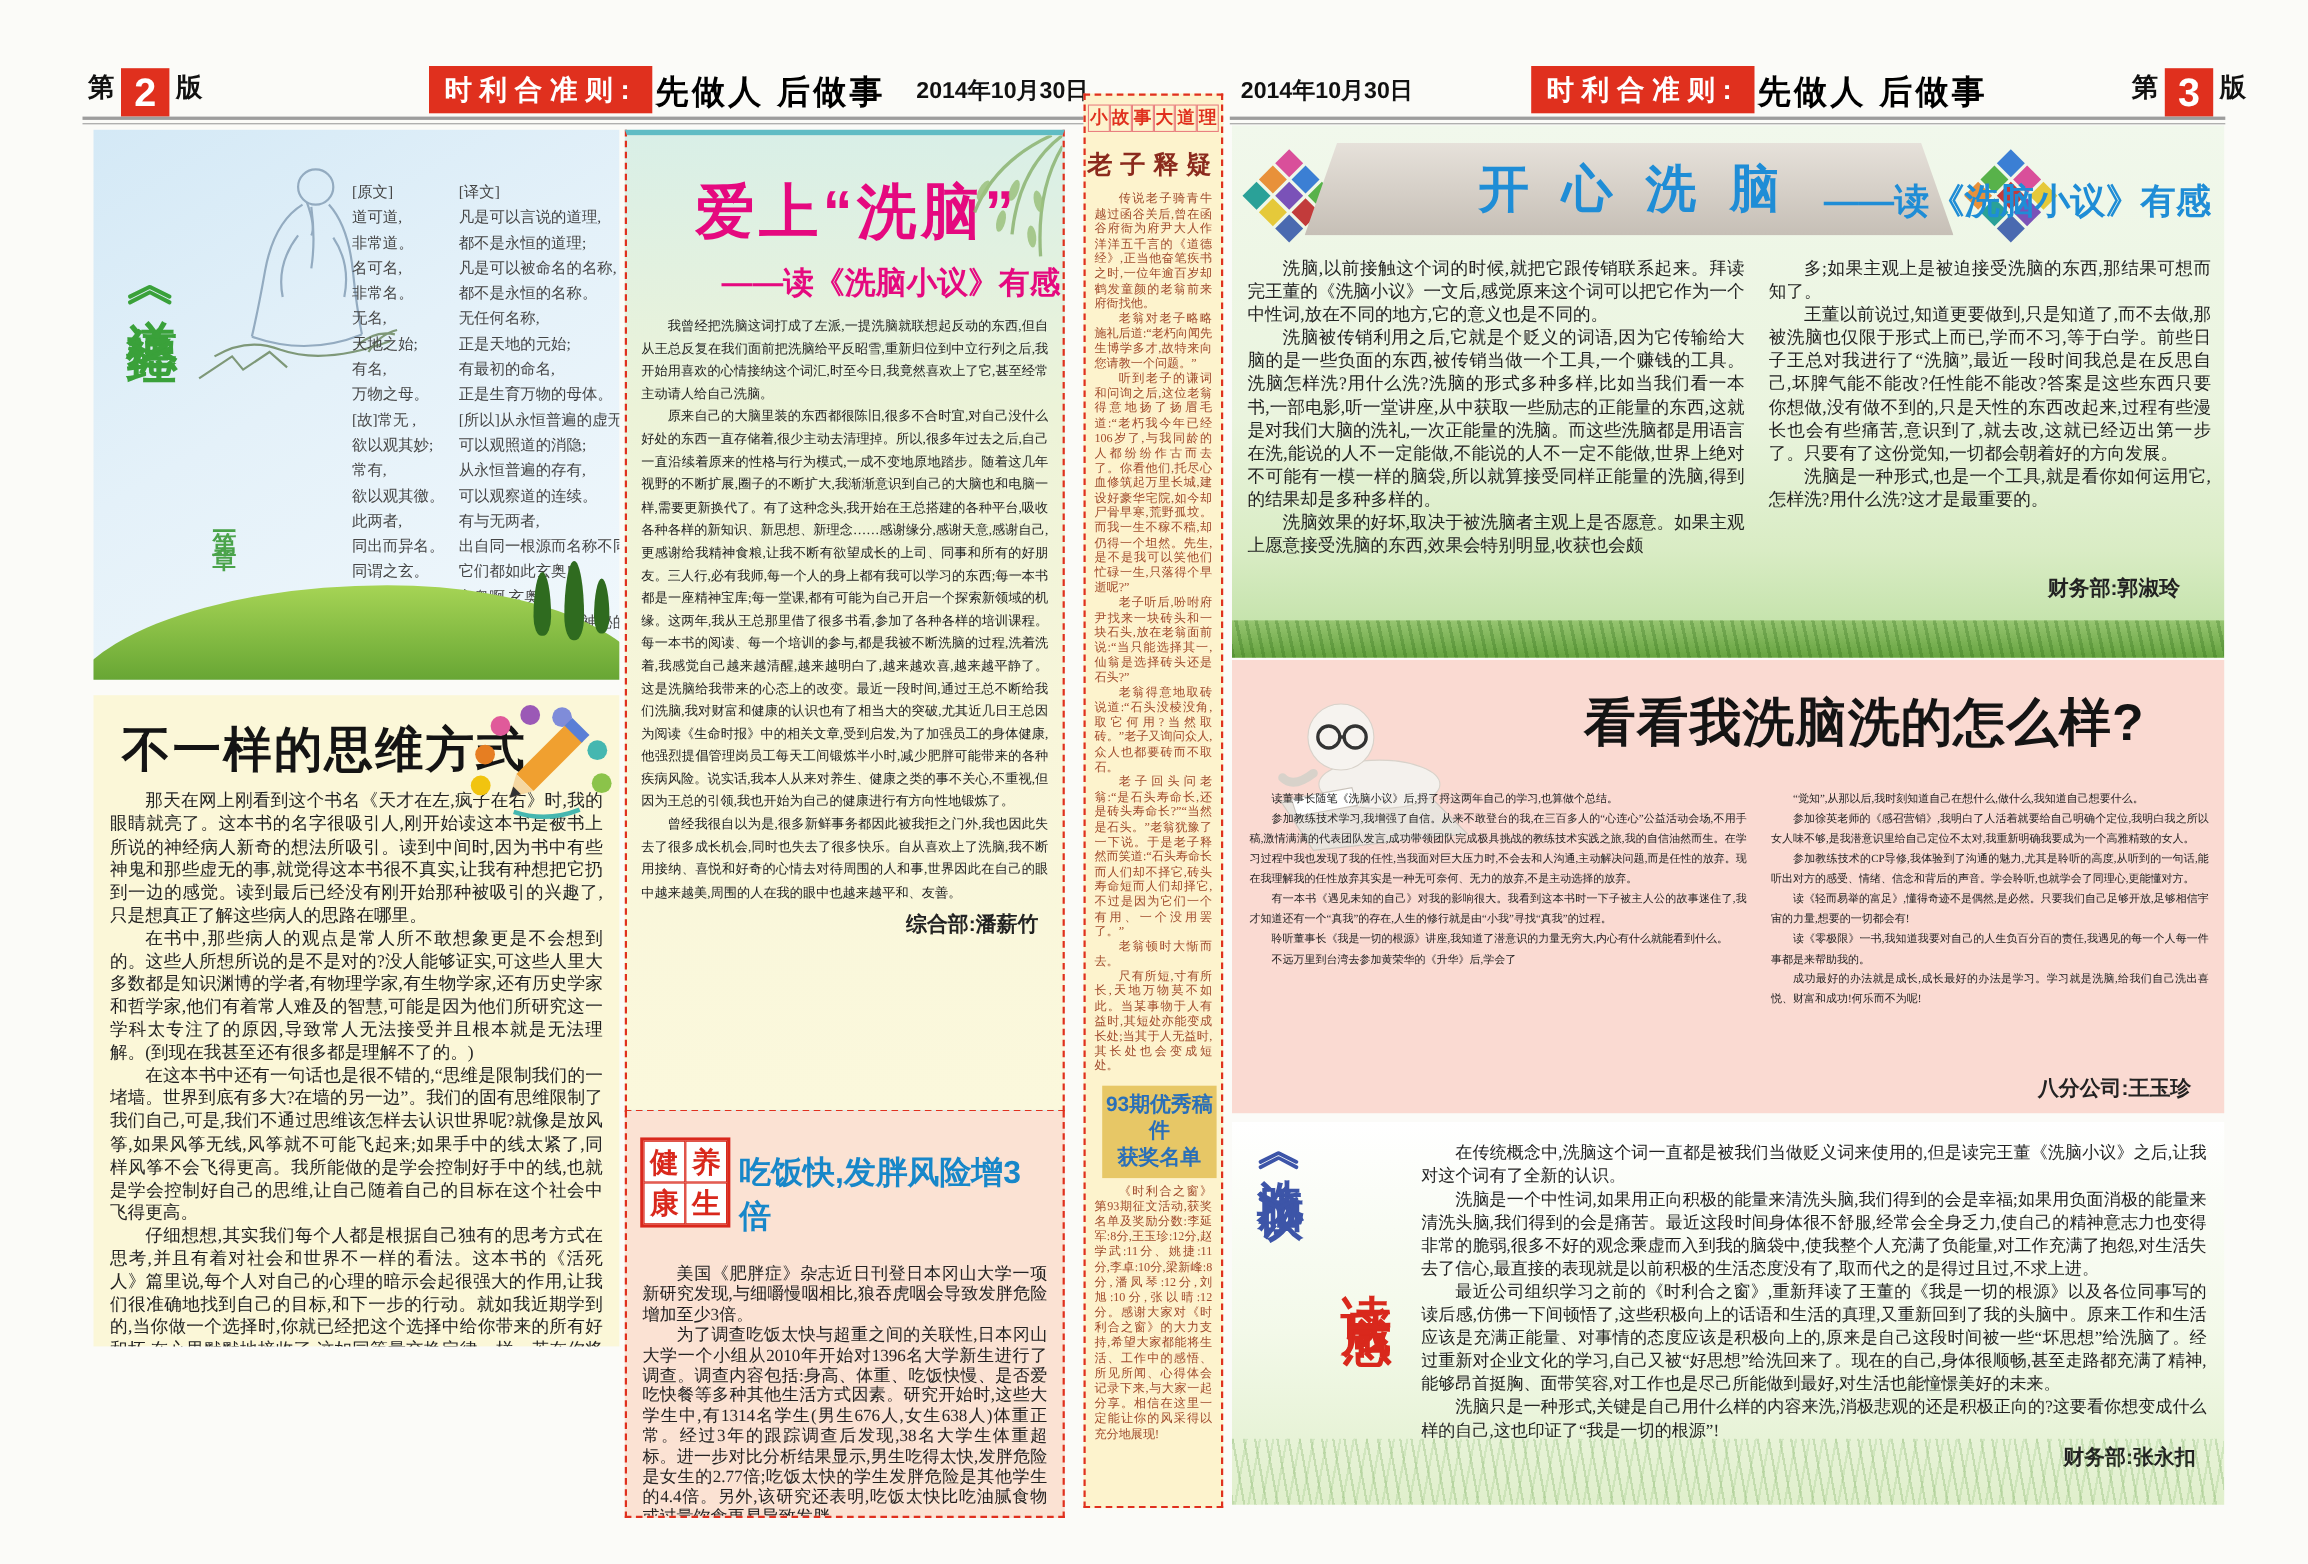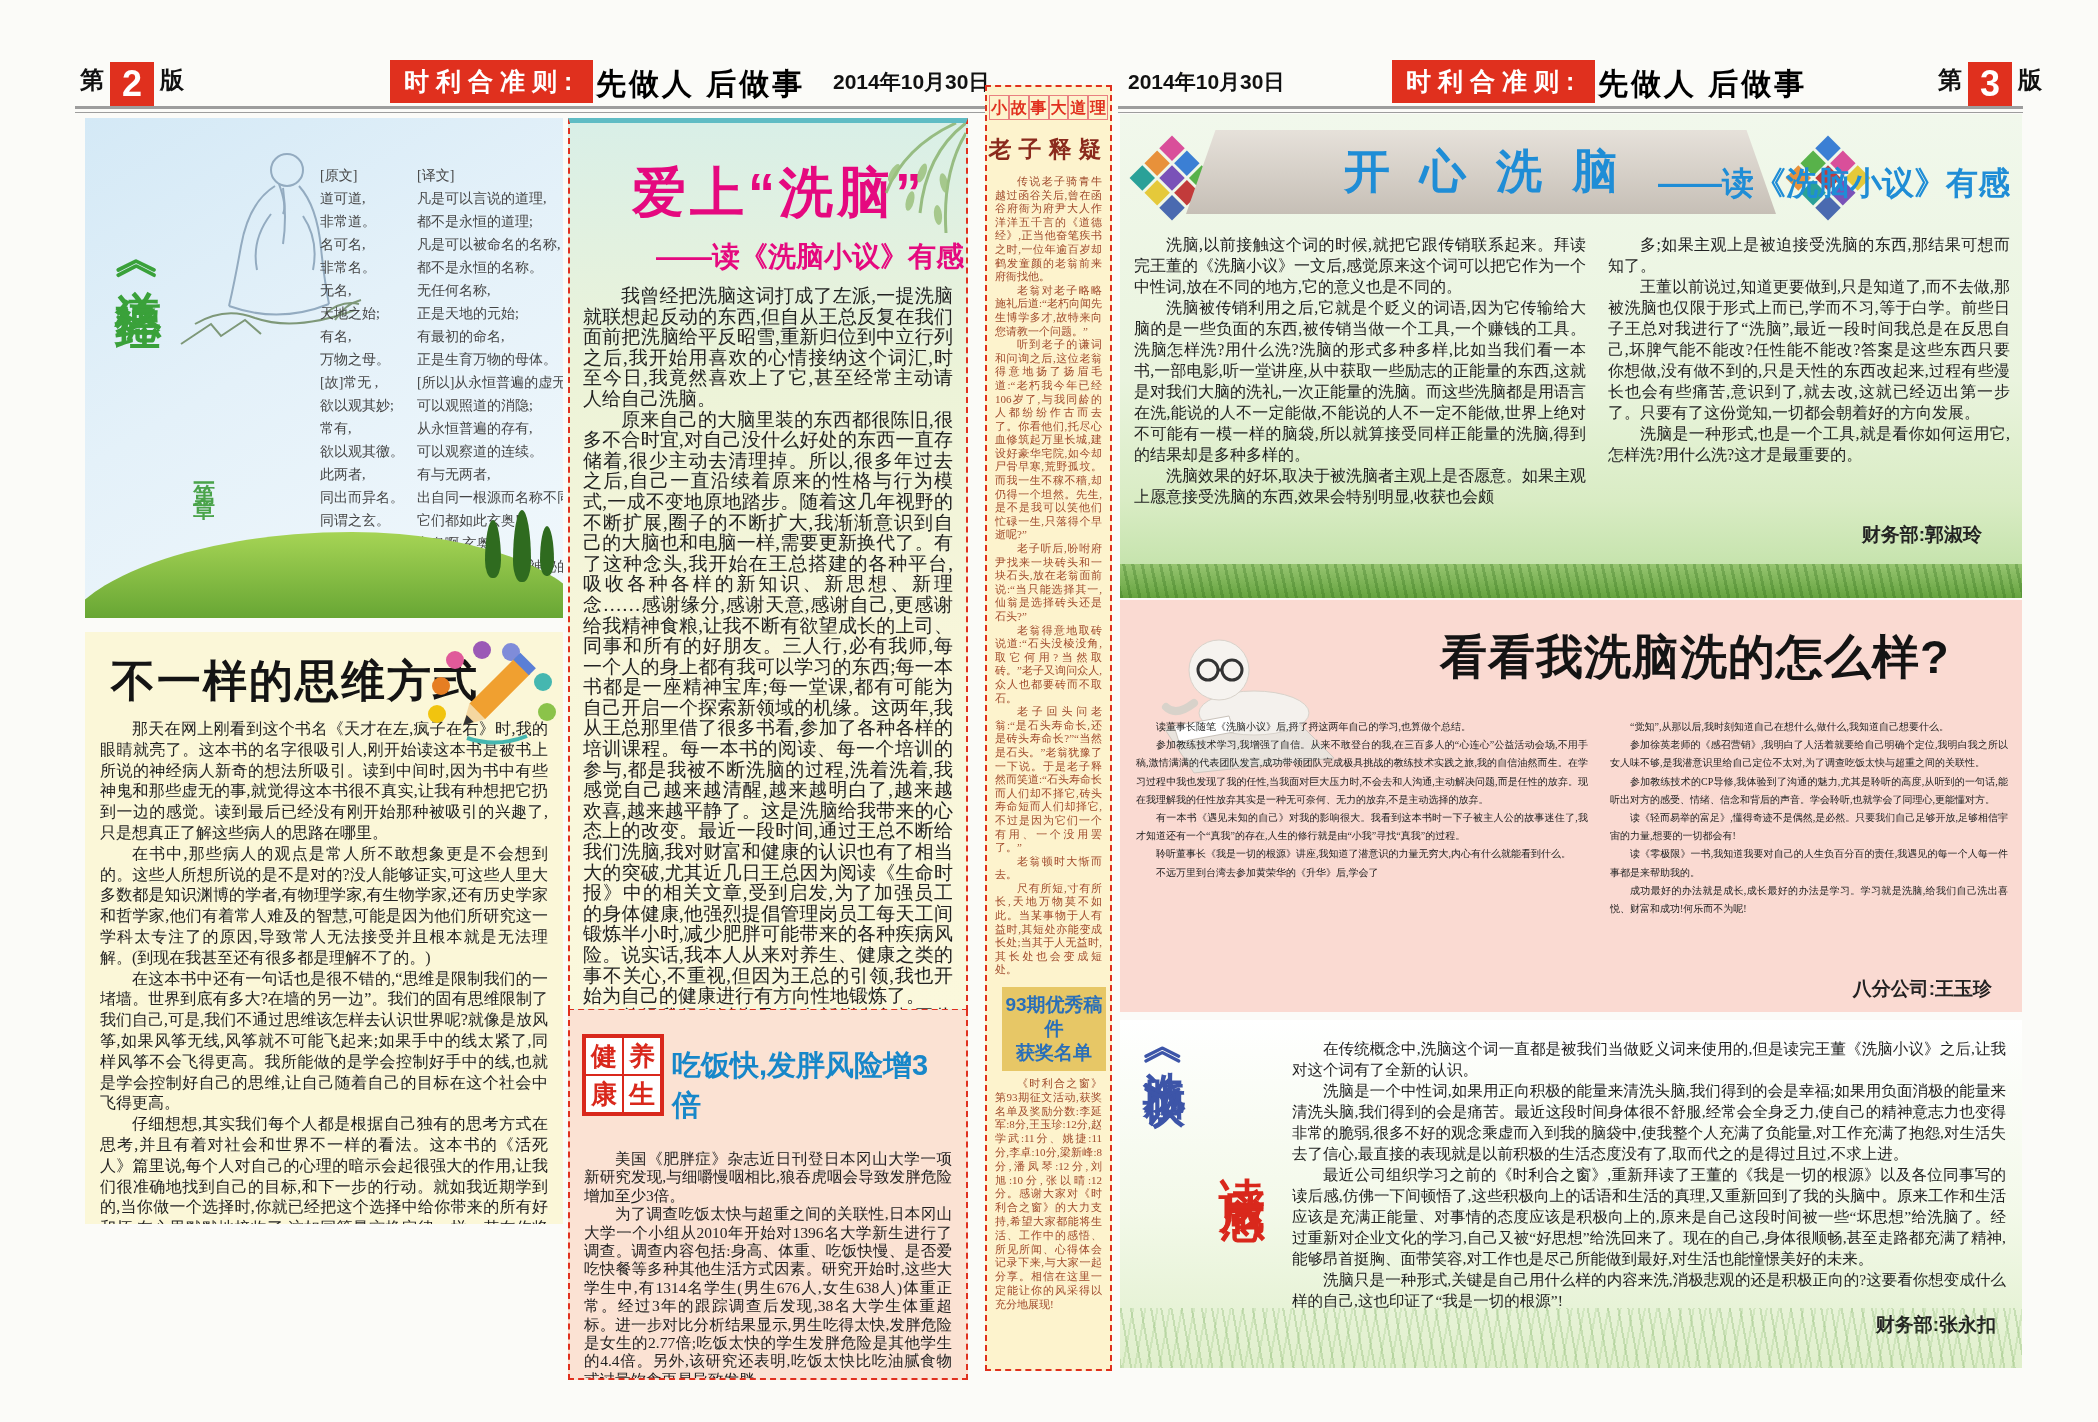--- a/index.html
+++ b/index.html
@@ -36,21 +36,21 @@
   #thinking h2{margin:20px 0 8px 26px;font:bold 44px "Liberation Sans",sans-serif;color:#141414;letter-spacing:2px;}
   #thinking .body{margin:6px 15px 0 15px;font-size:16px;line-height:20.8px;}
   #thinking .byline{margin:4px 20px 0 0;}
   #pencil-art{right:6px;top:6px;}
   
   #love{left:568px;top:118px;width:396px;height:886px;overflow:hidden;
      border-top:5px solid #5fbcc4;border-left:2px dashed #e0301e;border-right:2px dashed #e0301e;border-bottom:2px dashed #e0301e;
      background:linear-gradient(180deg,#d9efe7 0%,#ecf3d8 28%,#f8f6da 60%,#fbf8dc 100%);}
   #love h2{margin:34px 0 2px 62px;font:bold 54px "Liberation Sans",sans-serif;color:#e5097f;letter-spacing:4px;}
   #love h3{margin:8px 0 10px 86px;font:bold 28px "Liberation Sans",sans-serif;color:#e5097f;}
-  #love .body{margin:10px 13px 0 13px;font-size:19px;line-height:20.6px;}
+  #love .body{margin:10px 13px 0 13px;font-size:12px;line-height:20.6px;}
   #love .byline{margin:6px 22px 0 0;}
   #willow-art{right:0;top:0;}
   
   #eat{left:568px;top:1010px;width:396px;height:368px;background:#fbe2d3;overflow:hidden;
      border-left:2px dashed #e0301e;border-right:2px dashed #e0301e;border-bottom:2px dashed #e0301e;}
   #eat-badge{left:12px;top:24px;width:76px;height:76px;display:grid;grid-template-columns:1fr 1fr;
      background:#fff;border:3px solid #d9281c;}
   .badge-char{display:flex;align-items:center;justify-content:center;border:1px solid #d9281c;
      color:#d9281c;font:bold 26px "Liberation Serif",serif;}
   #eat h2{margin:36px 10px 0 102px;font:bold 29px "Liberation Sans",sans-serif;color:#1787c9;}
@@ -340,21 +340,21 @@
     <h2>看看我洗脑洗的怎么样?</h2>
     <div class="abs ccol" id="ccol1">
         <p class="para">读董事长随笔《洗脑小议》后,捋了捋这两年自己的学习,也算做个总结。</p>
         <p class="para">参加教练技术学习,我增强了自信。从来不敢登台的我,在三百多人的“心连心”公益活动会场,不用手稿,激情满满的代表团队发言,成功带领团队完成极具挑战的教练技术实践之旅,我的自信油然而生。在学习过程中我也发现了我的任性,当我面对巨大压力时,不会去和人沟通,主动解决问题,而是任性的放弃。现在我理解我的任性放弃其实是一种无可奈何、无力的放弃,不是主动选择的放弃。</p>
         <p class="para">有一本书《遇见未知的自己》对我的影响很大。我看到这本书时一下子被主人公的故事迷住了,我才知道还有一个“真我”的存在,人生的修行就是由“小我”寻找“真我”的过程。</p>
         <p class="para">聆听董事长《我是一切的根源》讲座,我知道了潜意识的力量无穷大,内心有什么就能看到什么。</p>
         <p class="para">不远万里到台湾去参加黄荣华的《升华》后,学会了</p>
       </div>
     <div class="abs ccol" id="ccol2">
         <p class="para">“觉知”,从那以后,我时刻知道自己在想什么,做什么,我知道自己想要什么。</p>
-        <p class="para">参加徐英老师的《感召营销》,我明白了人活着就要给自己明确个定位,我明白我之所以女人味不够,是我潜意识里给自己定位不太对,为了调查吃饭太快与超重之间的关联性。</p>
+        <p class="para">参加徐英老师的《感召营销》,我明白了人活着就要给自己明确个定位,我明白我之所以女人味不够,是我潜意识里给自己定位不太对,我重新明确我要成为一个高雅精致的女人。</p>
         <p class="para">参加教练技术的CP导修,我体验到了沟通的魅力,尤其是聆听的高度,从听到的一句话,能听出对方的感受、情绪、信念和背后的声音。学会聆听,也就学会了同理心,更能懂对方。</p>
         <p class="para">读《轻而易举的富足》,懂得奇迹不是偶然,是必然。只要我们自己足够开放,足够相信宇宙的力量,想要的一切都会有!</p>
         <p class="para">读《零极限》一书,我知道我要对自己的人生负百分百的责任,我遇见的每一个人每一件事都是来帮助我的。</p>
         <p class="para">成功最好的办法就是成长,成长最好的办法是学习。学习就是洗脑,给我们自己洗出喜悦、财富和成功!何乐而不为呢!</p>
       </div>
     <div class="byline">八分公司:王玉珍</div>
   </section>
 
   <section class="abs" id="review">
     <div class="abs" id="rev-book">《洗脑小议》</div>

